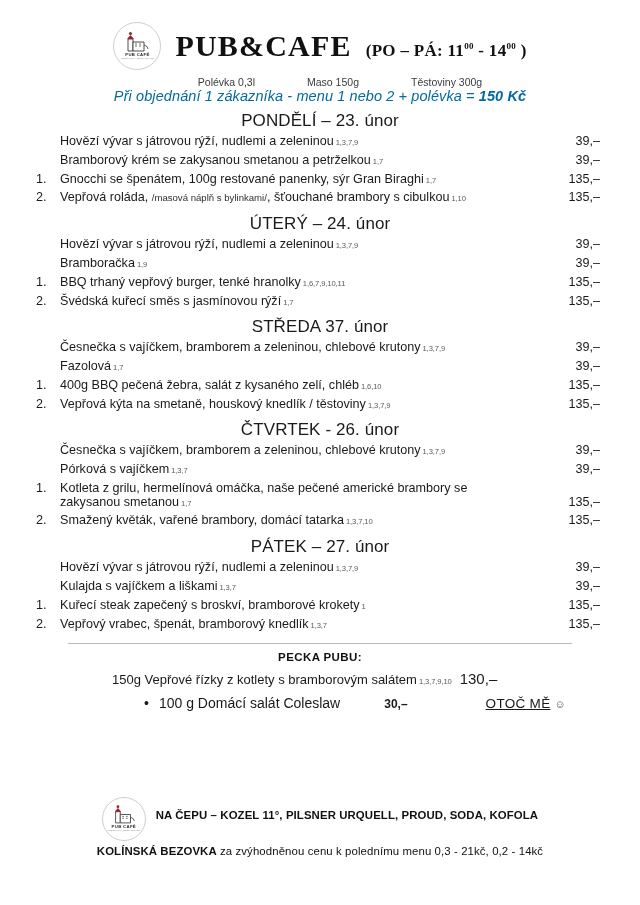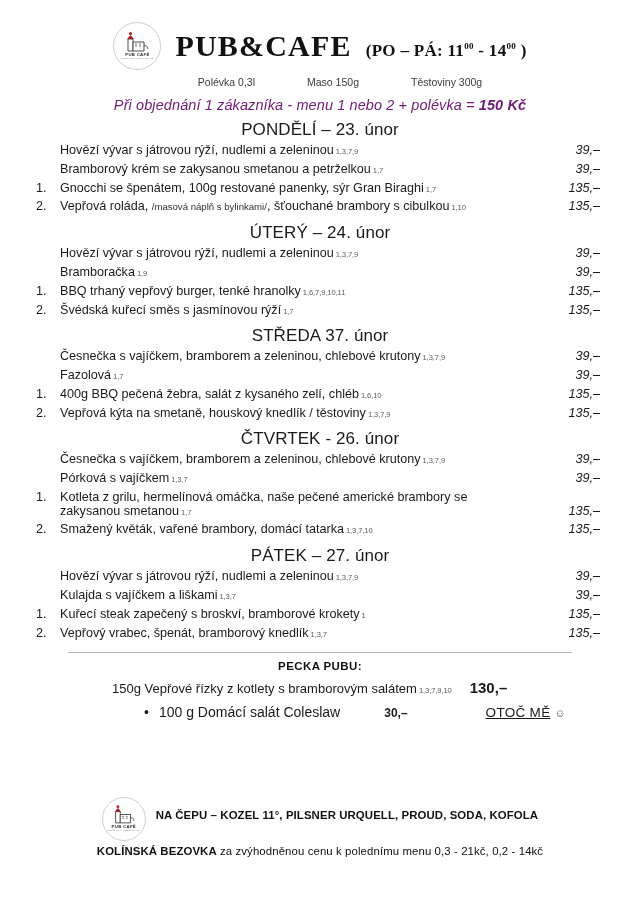--- a/index.html
+++ b/index.html
@@ -97,22 +97,21 @@
     color: #3b3b3b;
     margin-top: 2px;
     padding-left: 40px;
   }
 
   
   .promo {
     text-align: center;
     font-style: italic;
     font-size: 14.5px;
-    color: #701a75;
-    margin-top: 9px;
+    color: #0369a1;
     letter-spacing: .1px;
   }
   .promo b { font-weight: bold; font-style: italic; }
 
   
   .day-head {
     text-align: center;
     font-size: 17px;
     color: #1a1a1a;
     margin-top: 7px;
@@ -137,21 +136,20 @@
   }
   .row .desc {
     flex: 1 1 auto;
     padding-right: 6px;
   }
   .row .price {
     flex: 0 0 60px;
     text-align: right;
     white-space: nowrap;
     padding-right: 6px;
-    font-style: italic;
   }
   .alg {
     font-size: 7.6px;
     color: #5a5a5a;
     letter-spacing: -0.1px;
     margin-left: 2px;
     vertical-align: baseline;
   }
   .inner-note {
     font-size: 9.6px;
@@ -179,22 +177,22 @@
     display: flex;
     align-items: baseline;
     justify-content: flex-start;
     font-size: 13px;
     margin-top: 7px;
     padding-left: 78px;
   }
   .pecka-row .pname { }
   .pecka-row .pprice {
     font-size: 15px;
-    font-weight: bold;
-    margin-left: 18px;
+    font-weight: normal;
+    margin-left: 8px;
   }
   .pecka-row2 {
     display: flex;
     align-items: baseline;
     font-size: 14px;
     margin-top: 8px;
     padding-left: 110px;
   }
   .bullet {
     font-size: 14px;

